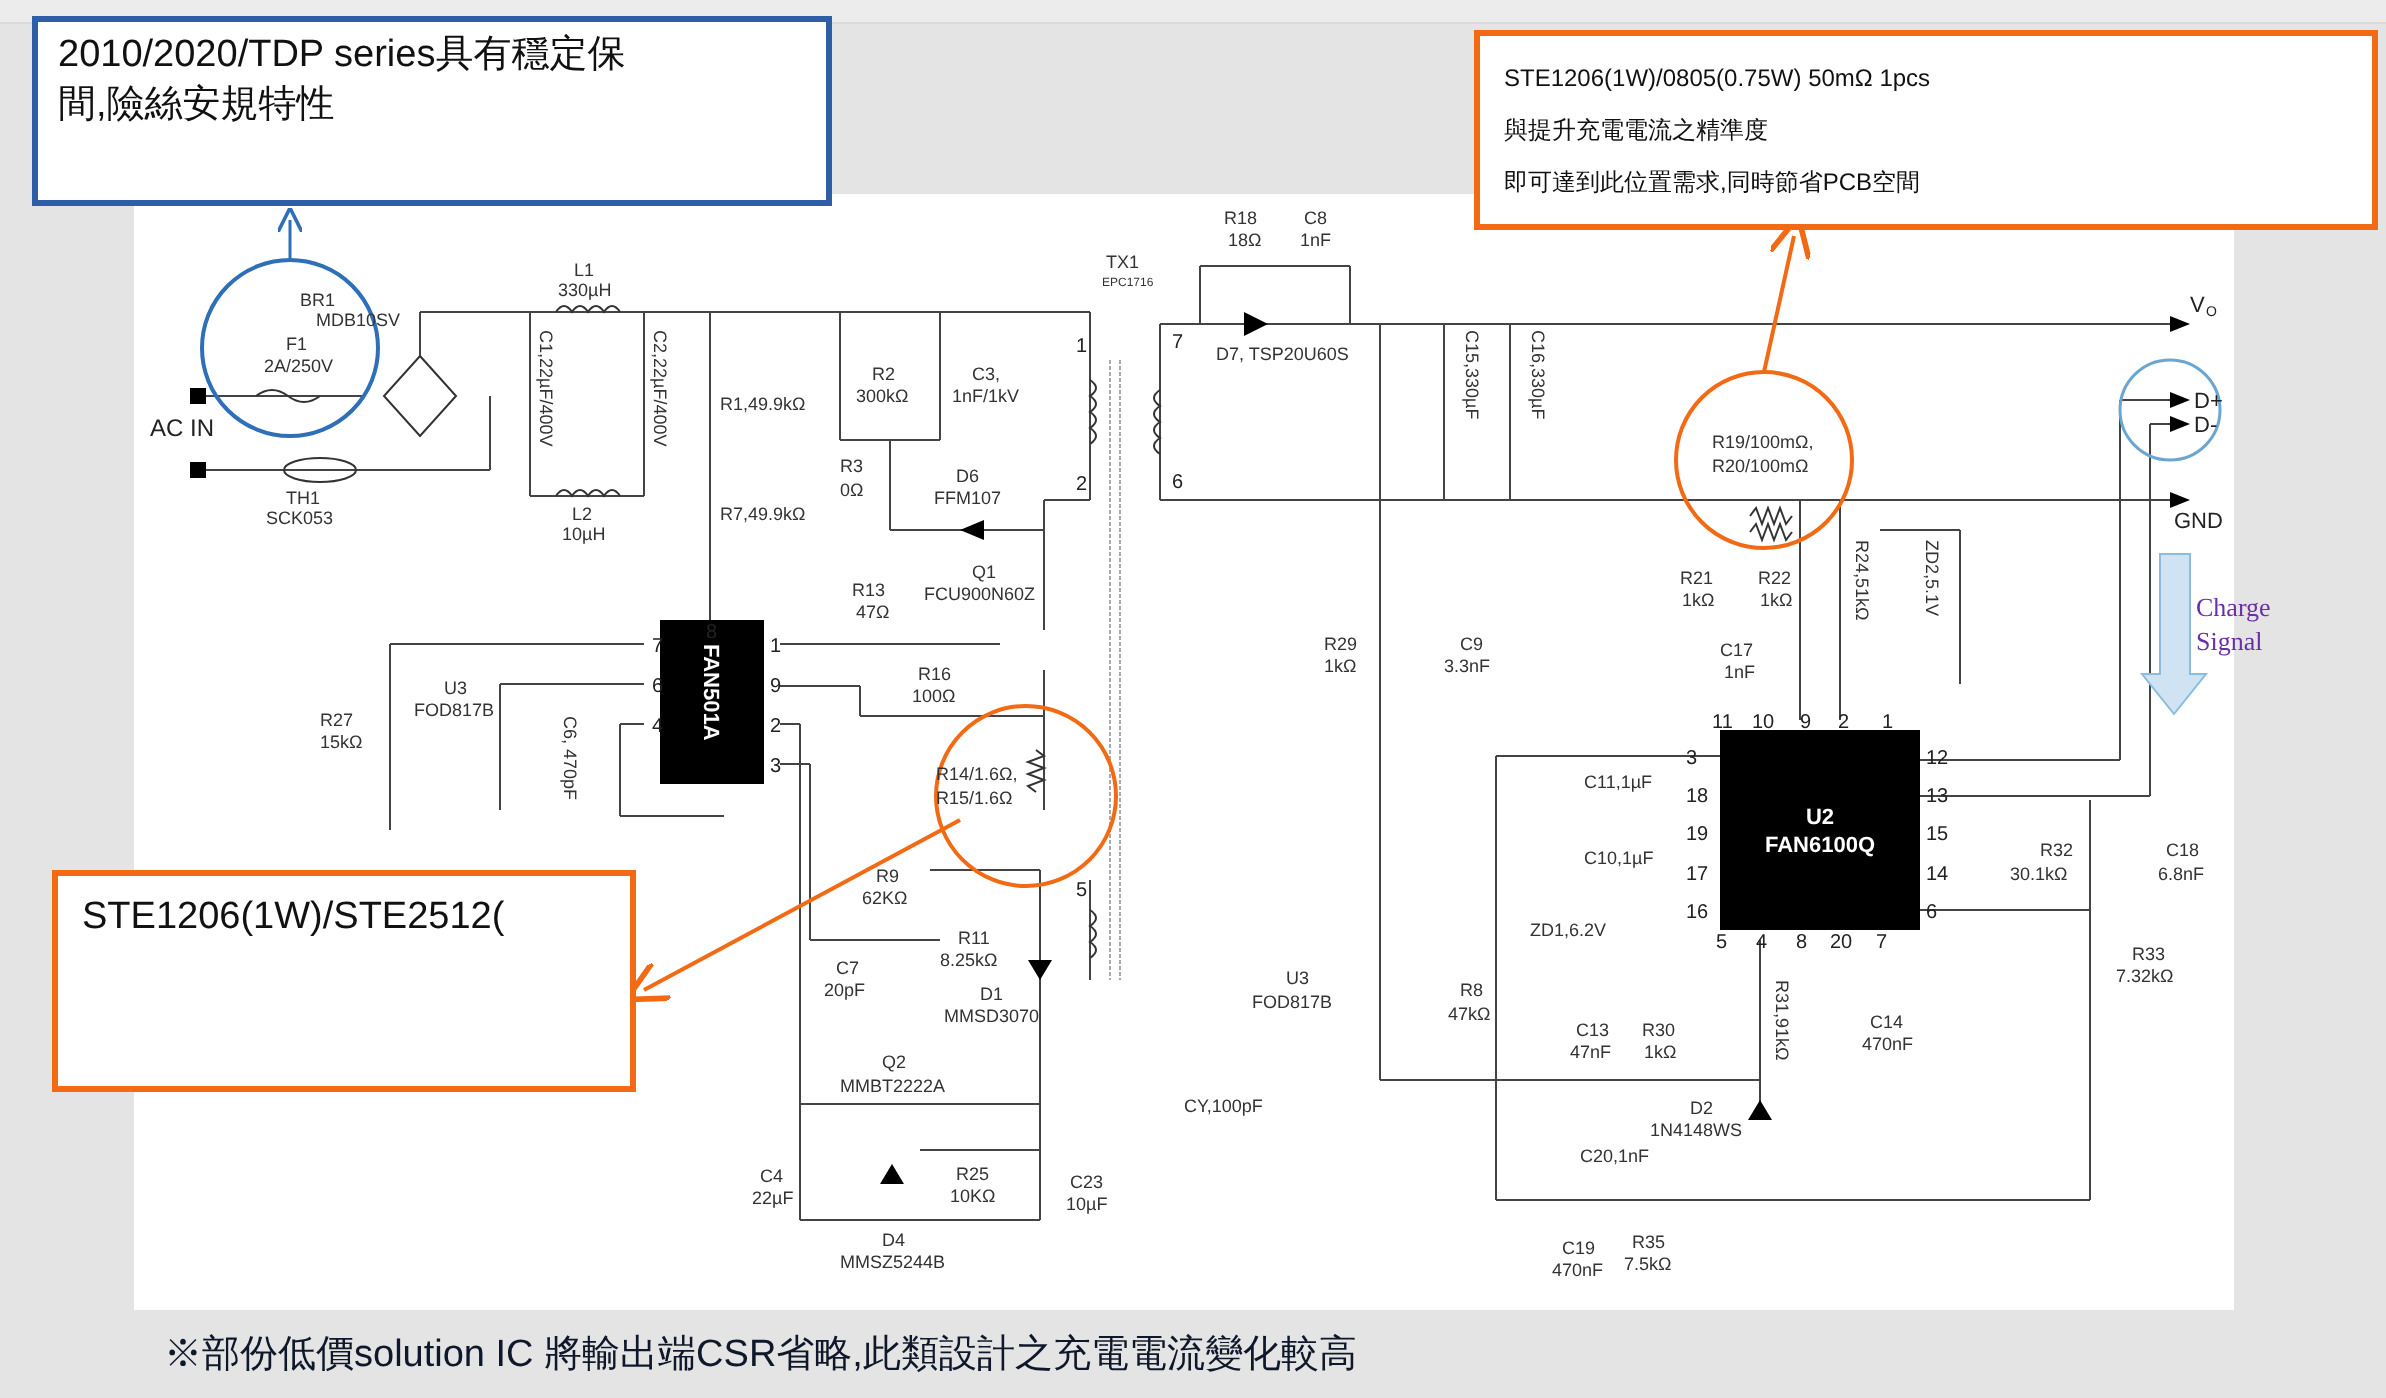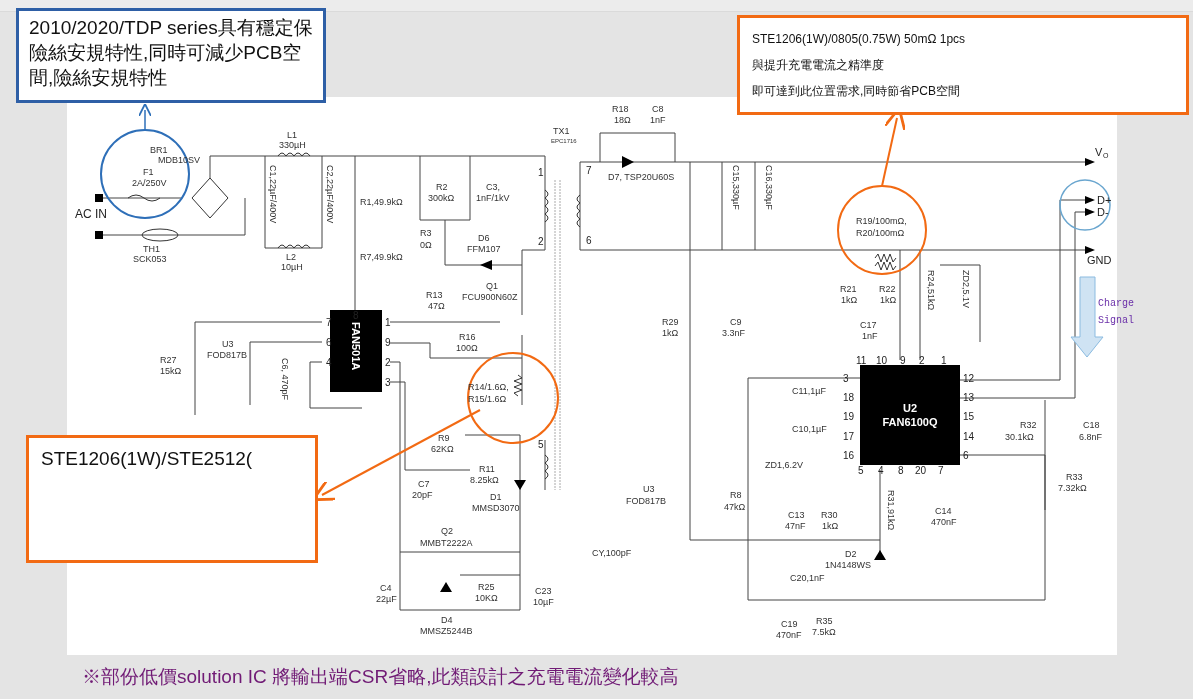--- a/index.html
+++ b/index.html
@@ -7,25 +7,25 @@
   .topbar{position:absolute;left:0;top:0;width:1193px;height:11px;background:#ececec;border-bottom:1px solid #dadada;}
   .panel{position:absolute;left:67px;top:97px;width:1050px;height:558px;background:#fff;}
   svg.sch{position:absolute;left:0;top:0;width:1193px;height:699px;}
   .lbl{font-family:"Liberation Sans",sans-serif;font-size:9px;fill:#333;}
   .lbl-s{font-size:6px;}
   .lbl-m{font-size:11px;fill:#222;}
   .ic-lbl{fill:#fff;font-weight:bold;font-size:11px;font-family:"Liberation Sans",sans-serif;}
   .pin{font-size:10px;fill:#222;font-family:"Liberation Sans",sans-serif;}
   .callout{position:absolute;background:#fff;box-sizing:border-box;font-family:"Liberation Sans",sans-serif;color:#111;}
   .callout .line{display:block;white-space:nowrap;}
-  .c1{left:16px;top:8px;width:310px;height:95px;border:3px solid #2e5fa6;padding:4px 10px;font-size:19px;line-height:25px;}
+  .c1{left:16px;top:8px;width:400px;height:95px;border:3px solid #2e5fa6;padding:4px 10px;font-size:19px;line-height:25px;}
   .c2{left:737px;top:15px;width:452px;height:100px;border:3px solid #f26a13;padding:8px 12px;font-size:12px;line-height:26px;}
-  .c3{left:26px;top:435px;width:292px;height:128px;border:3px solid #f26a13;padding:8px 12px;font-size:19px;line-height:26px;}
-  .charge{position:absolute;left:1098px;top:295px;font-family:Liberation Mono, monospace;font-size:10px;color:#6a2fa8;line-height:17px;white-space:nowrap;}
-  .footnote{position:absolute;left:82px;top:664px;font-size:19px;color:#701a75;font-family:"Liberation Sans",sans-serif;white-space:nowrap;}
+  .c3{left:26px;top:435px;width:292px;height:111px;border:3px solid #f26a13;padding:8px 12px;font-size:19px;line-height:26px;}
+  .charge{position:absolute;left:1098px;top:295px;font-family:Liberation Serif, serif;font-size:13px;color:#6a2fa8;line-height:17px;white-space:nowrap;}
+  .footnote{position:absolute;left:82px;top:664px;font-size:19px;color:#0f172a;font-family:"Liberation Sans",sans-serif;white-space:nowrap;}
 </style>
 </head>
 <body>
 
 <div class="topbar"></div>
 <div class="panel"></div>
 
 <svg class="sch" xmlns="http://www.w3.org/2000/svg">
   <defs>
     <marker id="arrBlue" markerWidth="8" markerHeight="8" refX="4" refY="4" orient="auto">
@@ -308,21 +308,20 @@
   </g>
   <path d="M622,156 L634,162 L622,168 Z" fill="#000"></path>
   <path d="M492,260 L480,265 L492,270 Z" fill="#000"></path>
   <path d="M514,480 L526,480 L520,490 Z" fill="#000"></path>
   <path d="M440,592 L452,592 L446,582 Z" fill="#000"></path>
   <path d="M874,560 L886,560 L880,550 Z" fill="#000"></path>
 </svg>
 
 <div class="callout c1">
   <span class="line">2010/2020/TDP series具有穩定保</span>
-  <span class="line">險絲安規特性,同時可減少PCB空</span>
   <span class="line">間,險絲安規特性</span>
 </div>
 
 <div class="callout c2">
   <span class="line">STE1206(1W)/0805(0.75W) 50mΩ 1pcs</span>
   <span class="line">與提升充電電流之精準度</span>
   <span class="line">即可達到此位置需求,同時節省PCB空間</span>
 </div>
 
 <div class="callout c3">

